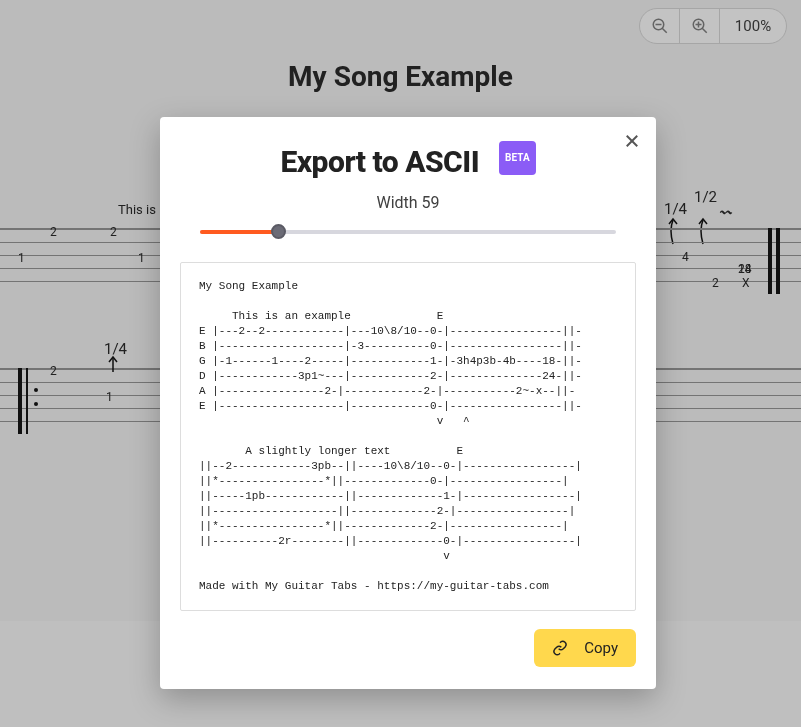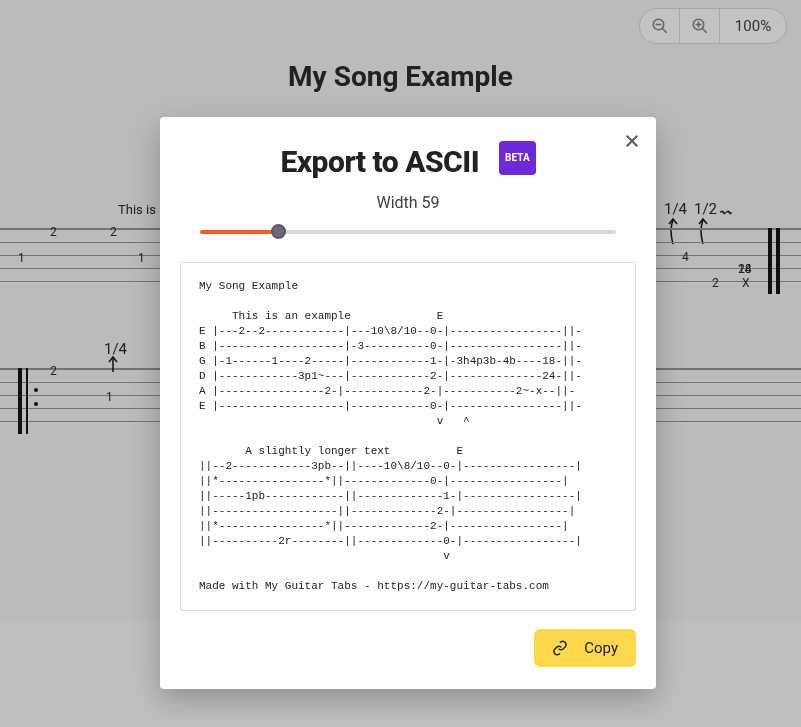--- a/index.html
+++ b/index.html
@@ -66,21 +66,21 @@
     margin-top: 4px;
   }
   .bg-desc {
     position: absolute;
     top: 202px;
     left: 118px;
     font-size: 13px;
   }
   .bg-frac { position: absolute; font-size: 15px; }
   .bg-frac.f14a { top: 200px; left: 664px; }
-  .bg-frac.f12a { top: 200px; left: 694px; }
+  .bg-frac.f12a { top: 188px; left: 694px; }
   .bg-wave { position: absolute; top: 202px; left: 720px; font-size: 12px; }
   .bg-num { position: absolute; font-size: 12px; }
 
   
   .staff {
     position: absolute;
     left: 0;
     right: 0;
     height: 66px;
     border-top: 1px solid #777;
@@ -136,21 +136,21 @@
     justify-content:center;
     gap: 20px;
     margin-top: 6px;
   }
   .modal-title {
     font-size: 30px;
     font-weight: 800;
     letter-spacing: -0.5px;
   }
   .beta-badge {
-    background: #6d28d9;
+    background: #8b5cf6;
     color: #fff;
     font-size: 10px;
     font-weight: 700;
     padding: 12px 6px;
     border-radius: 4px;
     margin-bottom: 4px;
     line-height: 1;
   }
   .width-label {
     text-align: center;

